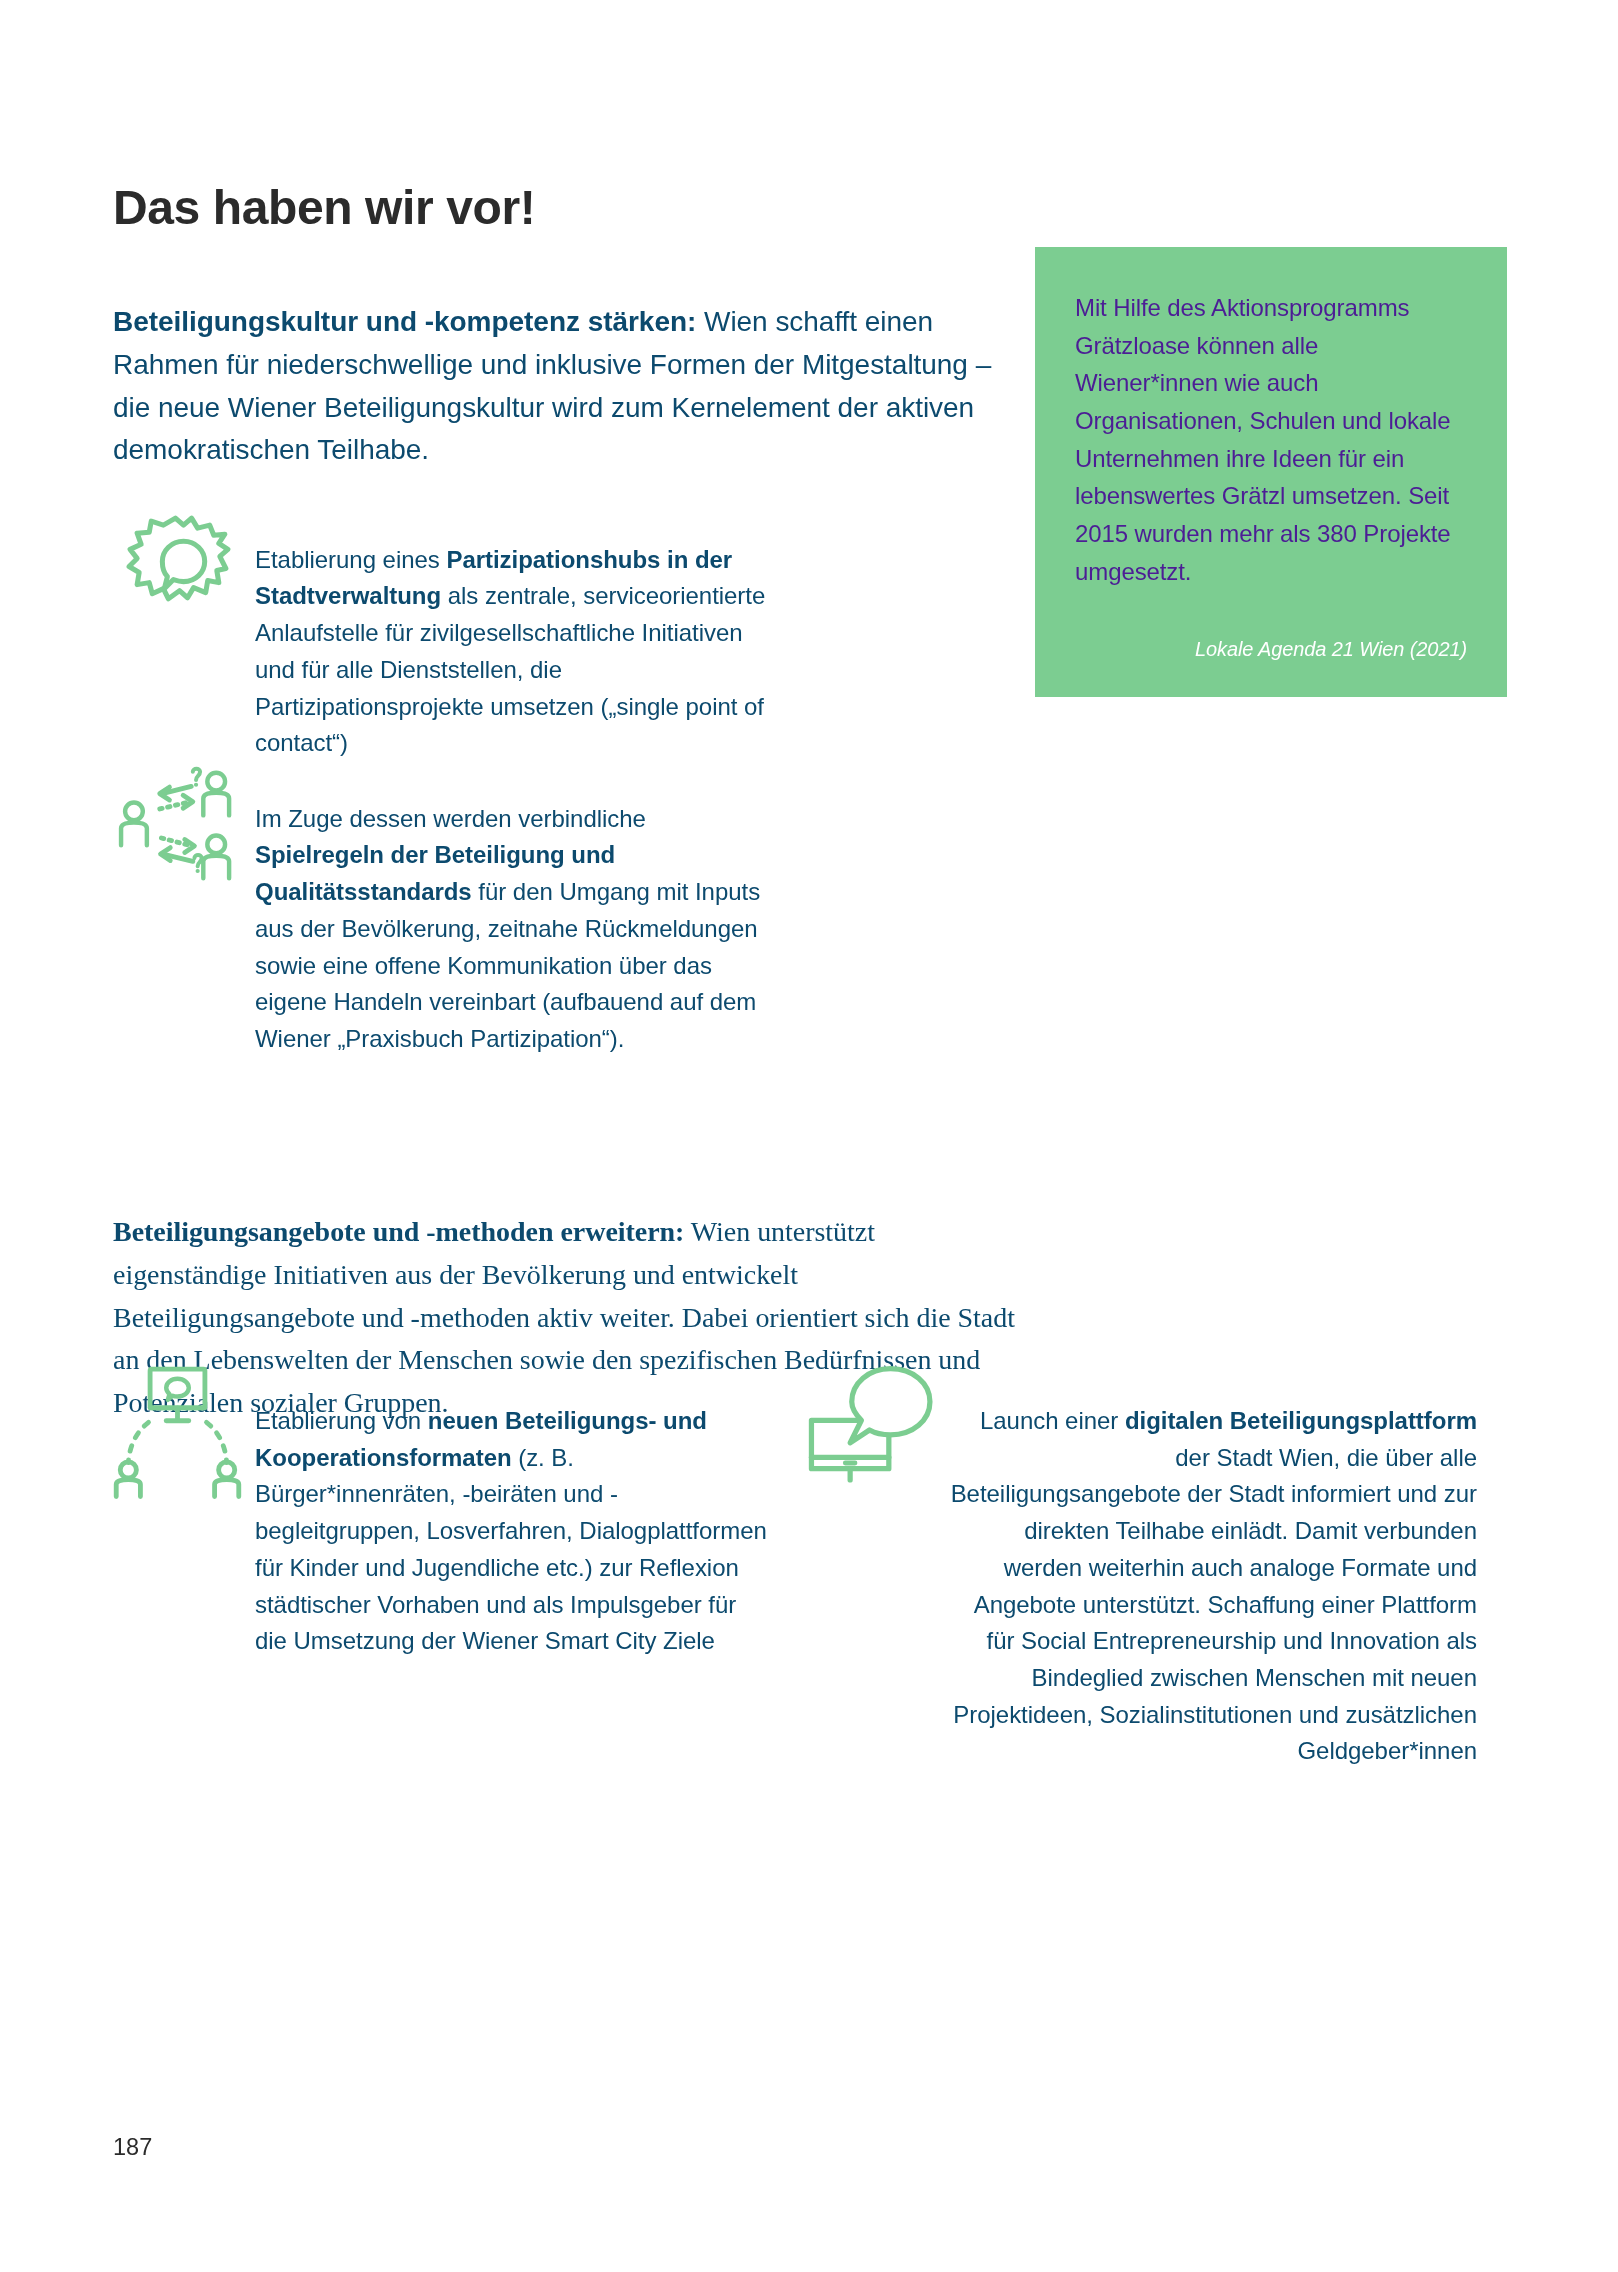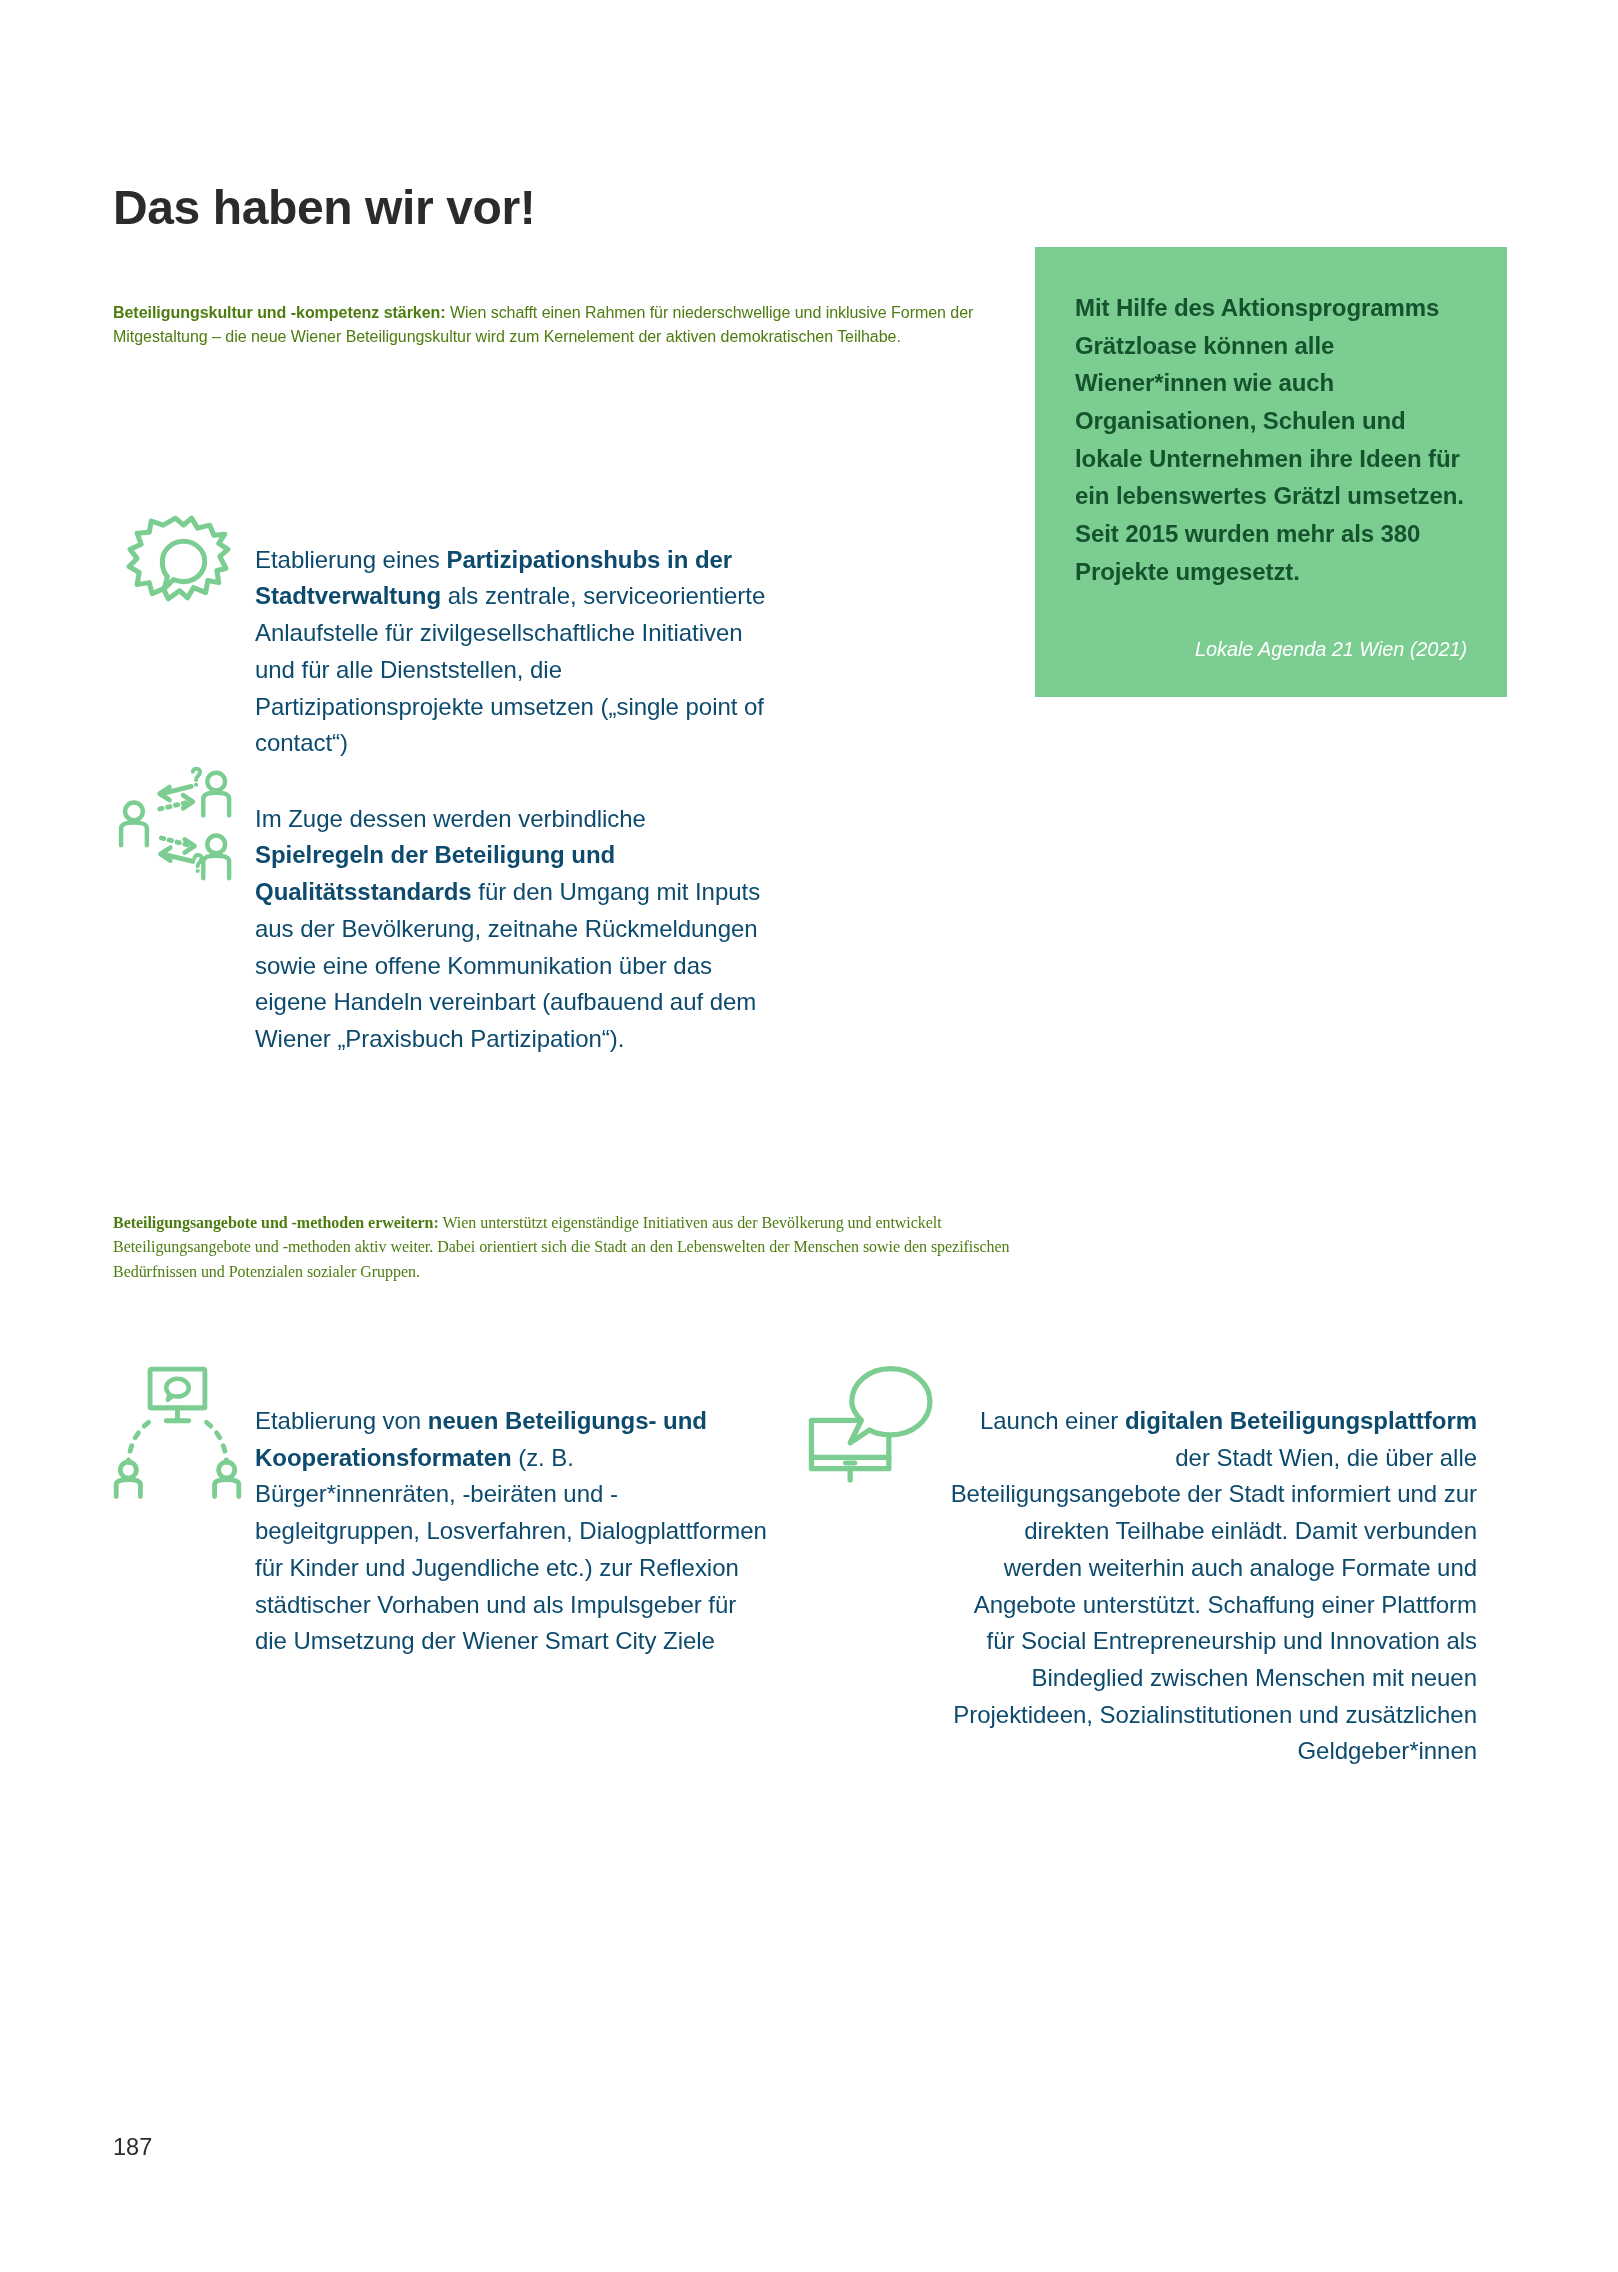--- a/index.html
+++ b/index.html
@@ -35,23 +35,23 @@
     font-size: 48px;
     font-weight: bold;
     letter-spacing: -0.4px;
     color: #2b2b2b;
     line-height: 1;
   }
 
   
   .intro {
     position: absolute;
-    font-size: 16px;
+    font-size: 28px;
     line-height: 1.53;
-    color: #4d7c0f;
+    color: #0c4a6e;
     letter-spacing: -0.04px;
     margin-top: 10px;
   }
   .intro b { font-weight: bold; }
 
   #intro-1 {
     left: 113px;
     top: 291px;
     width: 914px;
   }
@@ -68,22 +68,22 @@
     left: 1035px;
     top: 247px;
     width: 472px;
     height: 450px;
     background: #7ccd91;
     padding: 42px 40px 0 40px;
   }
   .callout-text {
     font-size: 24px;
     line-height: 1.57;
-    font-weight: bold;
-    color: #14532d;
+    font-weight: normal;
+    color: #4c1d95;
     letter-spacing: -0.1px;
   }
   .callout-source {
     position: absolute;
     right: 40px;
     bottom: 36px;
     font-size: 20px;
     color: #ffffff;
     font-weight: normal;
     letter-spacing: -0.1px;

